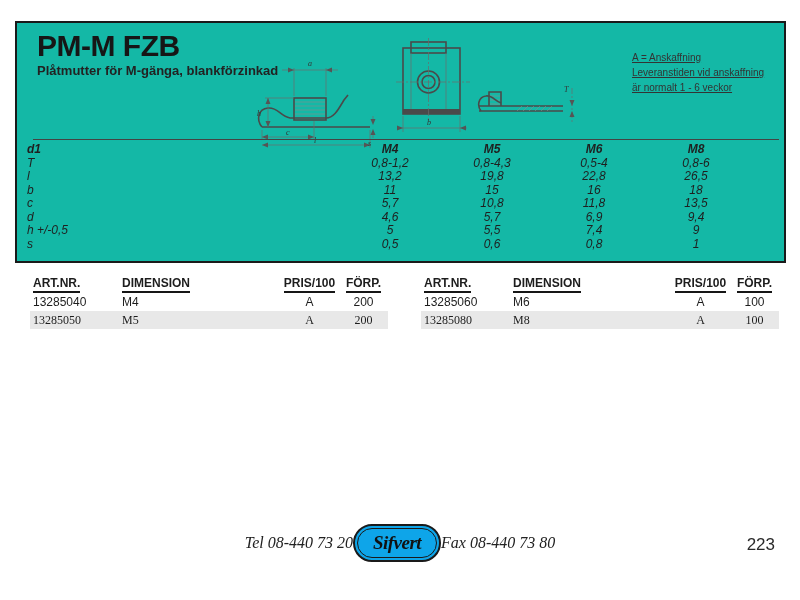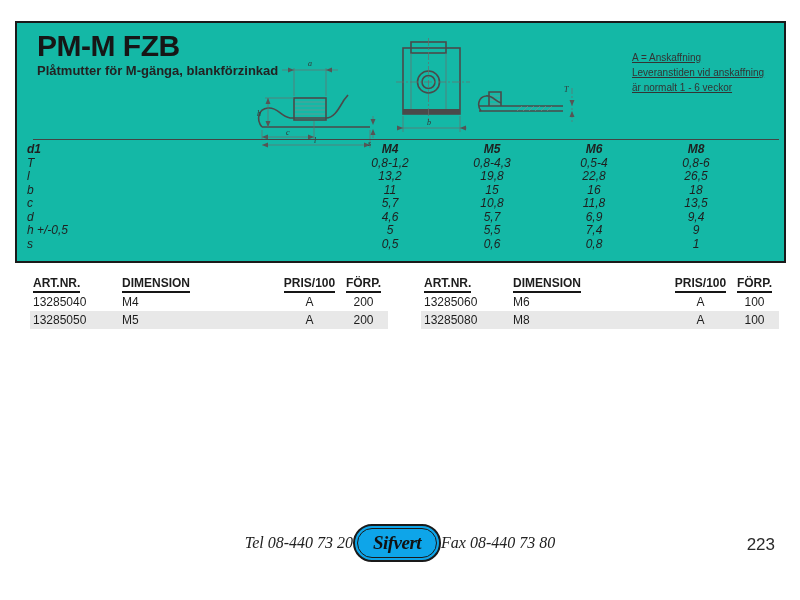--- a/index.html
+++ b/index.html
@@ -37,21 +37,21 @@
 
   
   .order-table { position:absolute; top:276px; width:358px; font-size:12px; }
   .ot-left  { left:30px; }
   .ot-right { left:421px; }
   .ot-row { display:grid; grid-template-columns:92px 158px 62px 46px; height:18px; line-height:18px; }
   .ot-head { height:17px; line-height:15px; font-weight:bold; }
   .ot-head span { border-bottom:2px solid #161616; padding-bottom:1px; }
   .ot-row .c1 { padding-left:3px; }
   .ot-row .c3, .ot-row .c4 { text-align:center; padding-right:3px; }
-  .ot-row.alt { background:#e8e8e8; }
+  .ot-row.alt { background:#e8e8e8;font-family:Liberation Serif, serif; }
 
   
   .footer { position:absolute; left:0; top:521px; width:800px; height:44px;
             display:flex; align-items:center; justify-content:center; gap:0; }
   .tel, .fax { font:italic 16px "Liberation Serif", serif; color:#222; }
   .logo { width:88px; height:38px; border:2.5px solid #1a1a1a; border-radius:19px;
           display:flex; align-items:center; justify-content:center; position:relative; background:#0ea5e9; }
   .logo::before { content:""; position:absolute; left:2px; top:2px; right:2px; bottom:2px;
                   border:1px solid #1a1a1a; border-radius:15px; }
   .logo-text { font:bold italic 19px "Liberation Serif", serif; color:#111; letter-spacing:-0.5px; }

